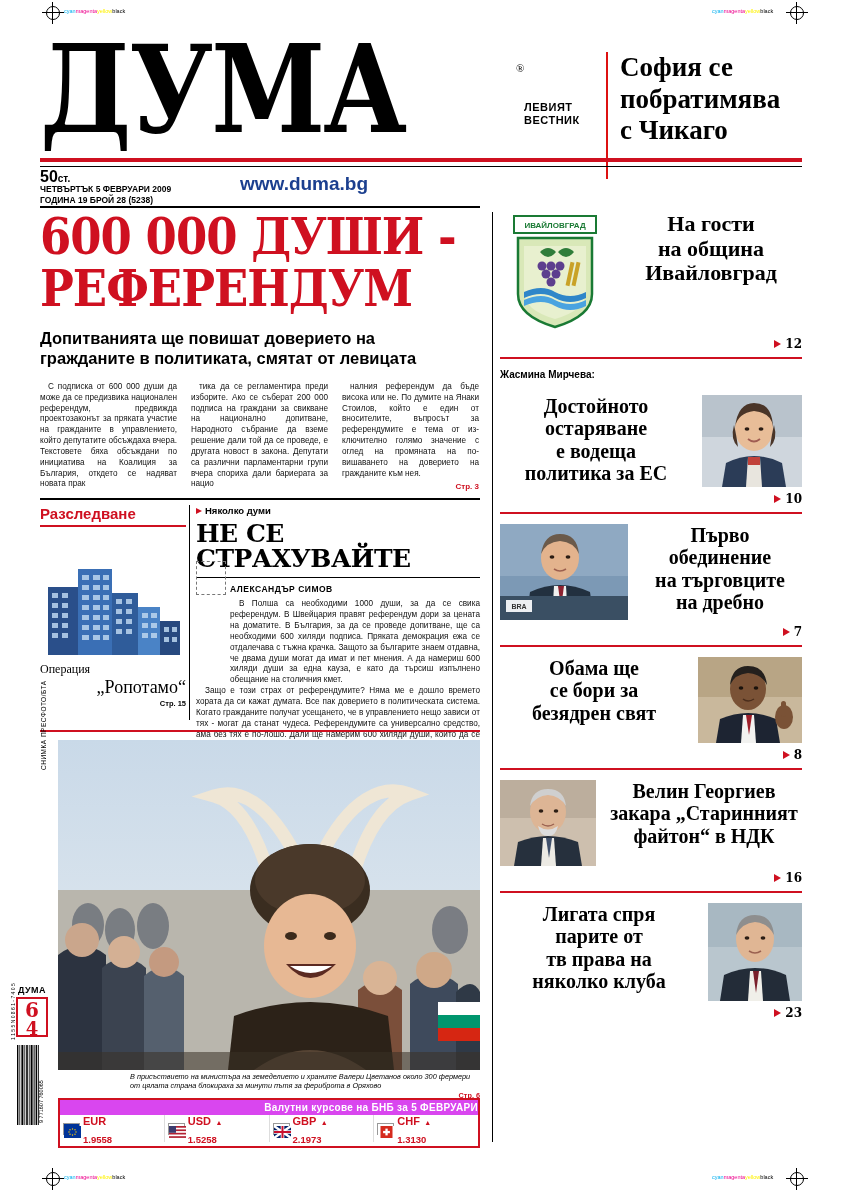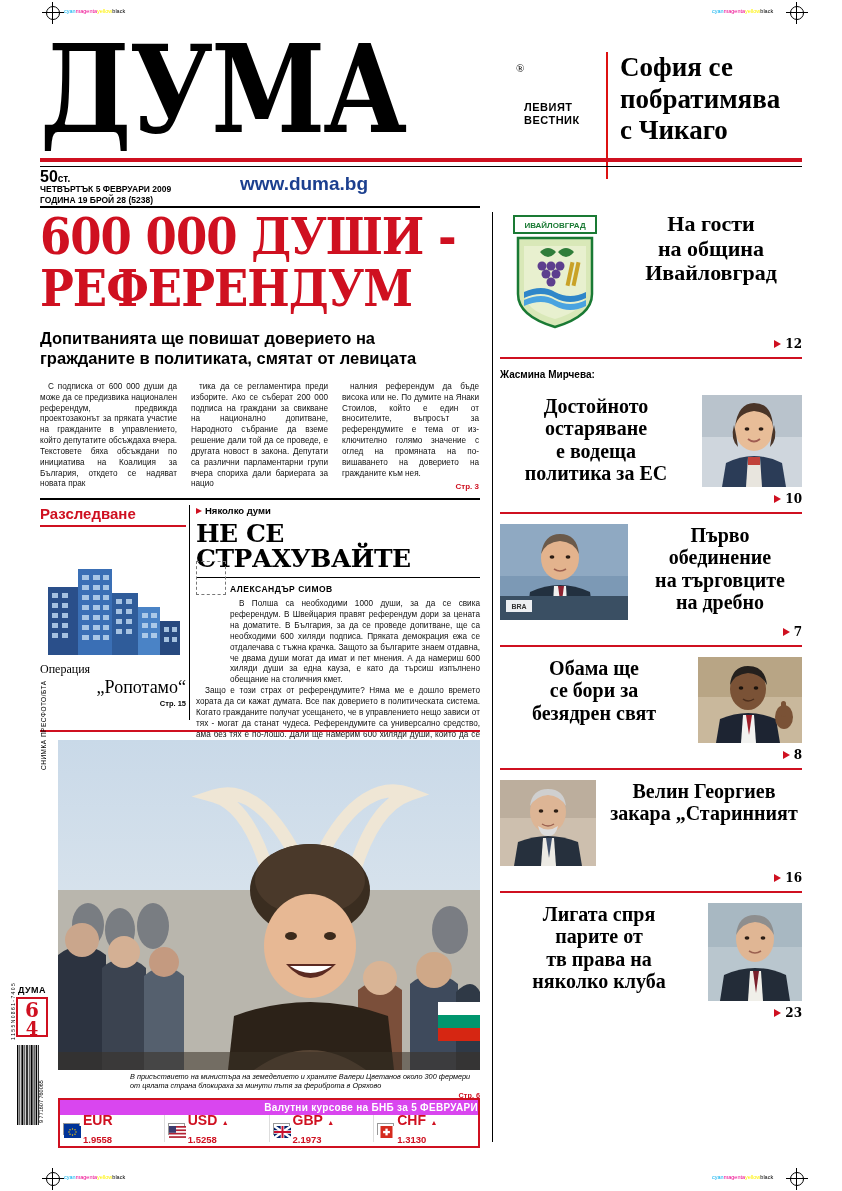--- a/index.html
+++ b/index.html
@@ -106,21 +106,21 @@
   .photo-cap { position:absolute; left:130px; top:1072px; width:350px; font-size:7.3px; font-style:italic; line-height:1.3; color:#000;}
   .photo-cap .pg{ color:#cf1020; font-weight:700; font-style:normal;}
 
   
   .currency { position:absolute; left:58px; top:1098px; width:422px; height:50px; border:2px solid #cf1020; background:#fff;}
   .currency .title { background:#d946ef; color:#fff; font-size:10px; font-weight:700; text-align:right; padding:2px 0; letter-spacing:0.3px;}
   .currency .row { display:flex; height:27px;}
   .currency .cell { flex:1; display:flex; align-items:center; gap:3px; padding:2px 3px; border-right:1px solid #ddd; position:relative;}
   .currency .cell:last-child{border-right:none;}
   .currency .flag { width:17px; height:12px; flex:0 0 17px; border:0.5px solid #999;}
-  .currency .nm { font-size:14px; font-weight:700; color:#cf1020; line-height:1;}
+  .currency .nm { font-size:11px; font-weight:700; color:#cf1020; line-height:1;}
   .currency .vl { font-size:9.5px; font-weight:700; color:#cf1020; line-height:1;}
   .currency .arrow { font-size:7px; }
   .arr-up{color:#cf1020;}
 
   
   .cornerbox { position:absolute; left:14px; top:985px; width:36px;}
   .cornerbox .t { font-size:9px; font-weight:700; text-align:center; letter-spacing:0.5px;}
   .cornerbox .sq { width:32px; height:40px; border:2px solid #cf1020; margin:2px auto 0; color:#cf1020; font-weight:700; font-size:20px; text-align:center; line-height:0.95; padding-top:2px; font-family:"DejaVu Serif",serif;}
   .barcode { position:absolute; left:16px; top:1045px; width:24px; height:95px;}
   .barcode .num { font-size:5.5px; transform:rotate(-90deg); transform-origin:left top; white-space:nowrap; position:absolute; left:22px; top:78px;}
@@ -669,20 +669,21 @@
             <path d="M38 46 q10 7 20 0 q-2 10 -10 10 q-8 0 -10 -10" fill="#dcdcdc"></path>
             <path d="M14 86 L18 62 Q48 50 78 62 L82 86 Z" fill="#26303d"></path>
             <path d="M41 86 L43 58 L54 58 L56 86 Z" fill="#eceae4"></path>
             <path d="M46 58 L52 58 L49 78 Z" fill="#40506b"></path>
           </svg>
         </div>
         <div style="flex:1;">
           <div class="ttl sm">
             <div>Велин  Георгиев</div>
             <div>закара  „Старинният</div>
+            <div>файтон“ в НДК</div>
           </div>
         </div>
       </div>
       <div class="pgrow">
         <span class="tri"></span><span class="n">16</span>
       </div>
     </div>
     <div class="sep"></div>
 
     <div class="item">

